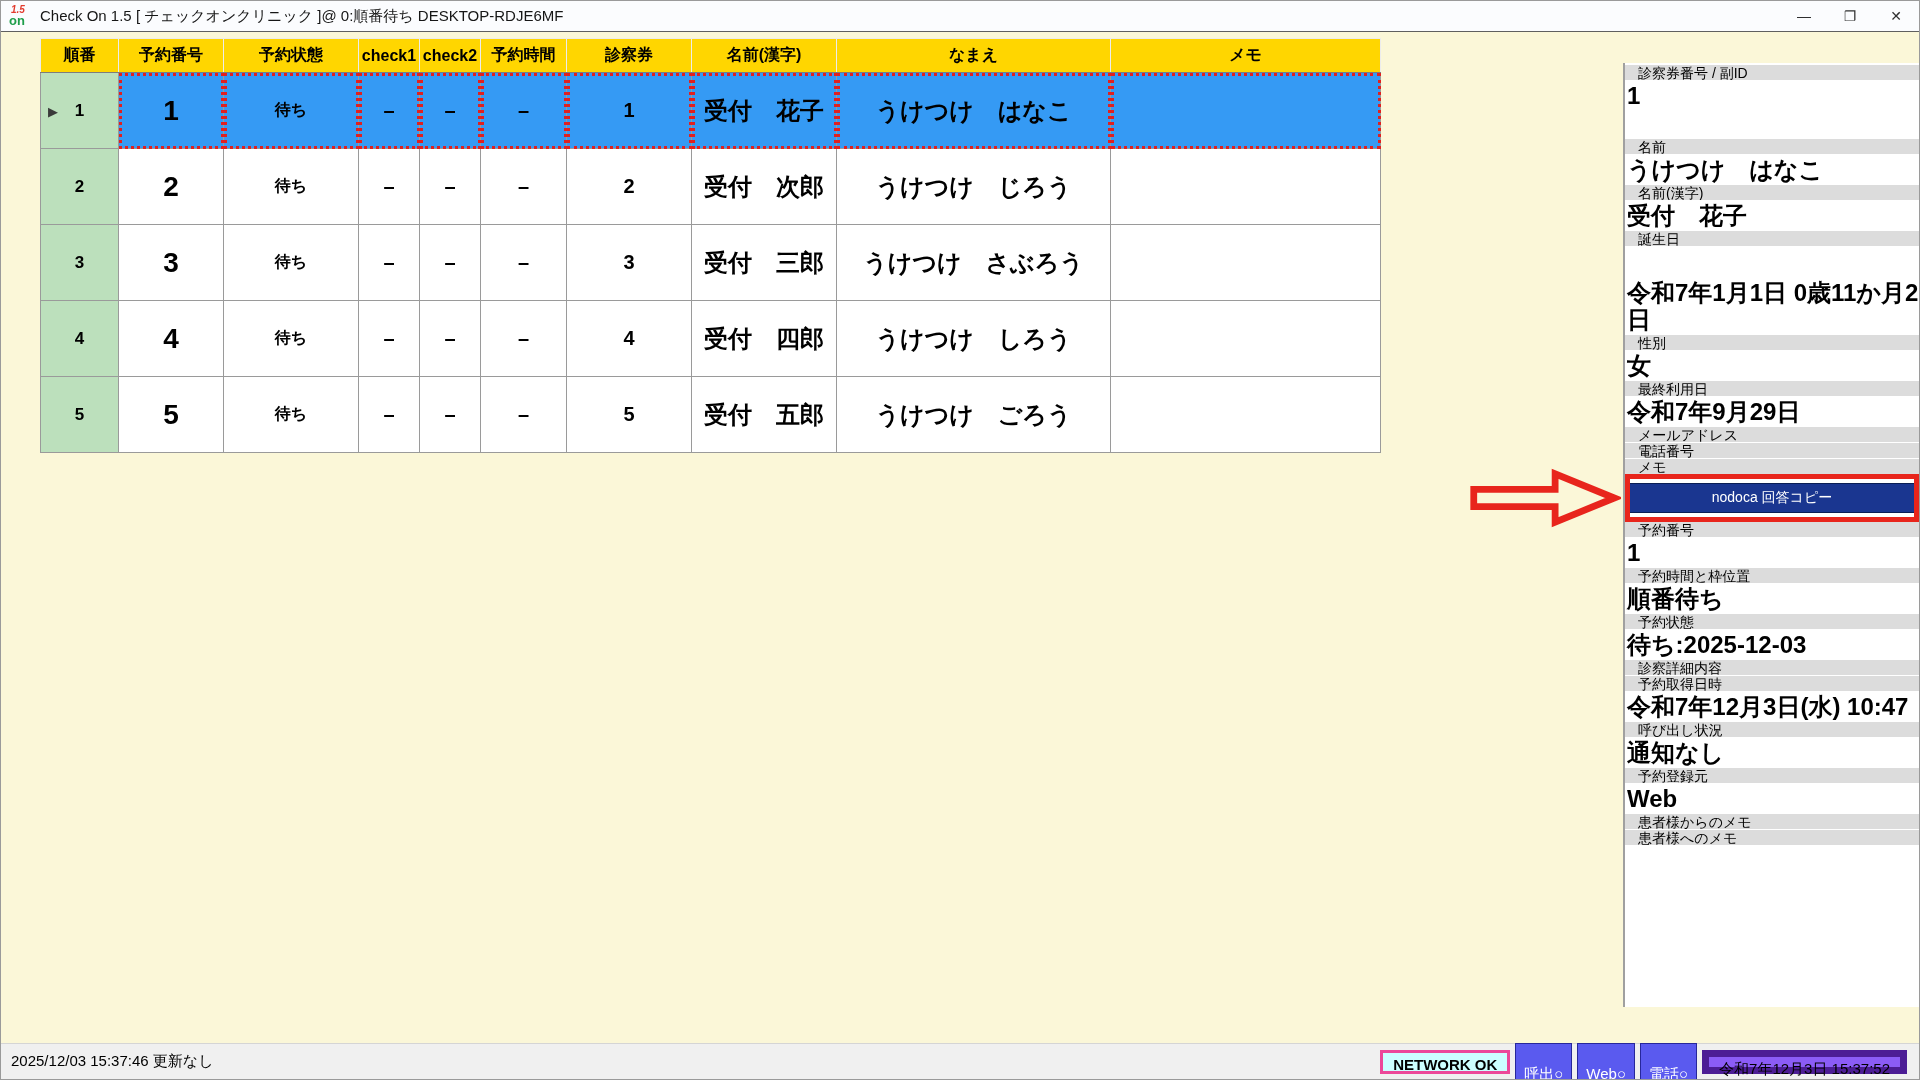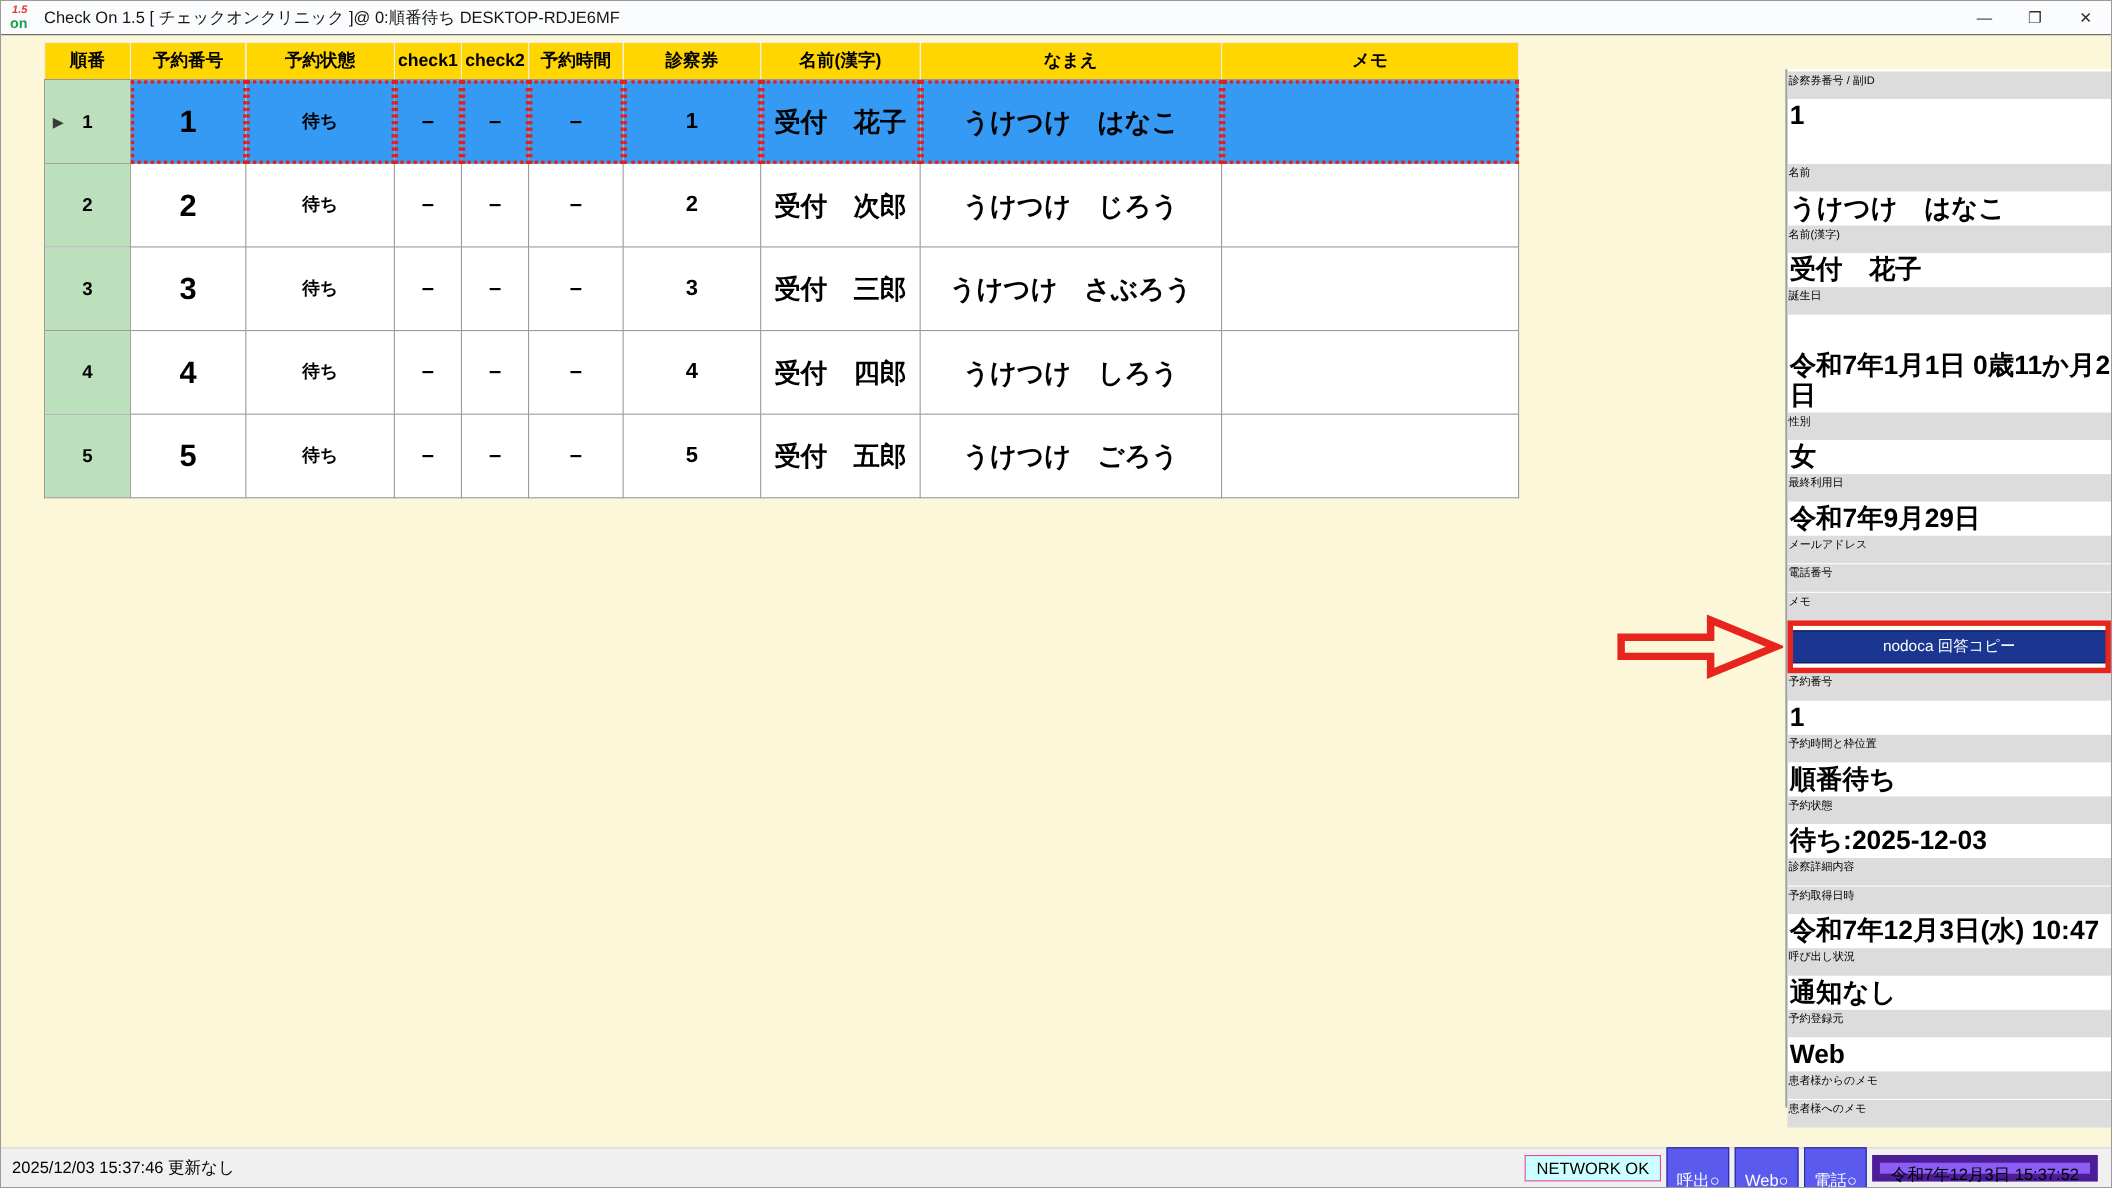--- a/index.html
+++ b/index.html
@@ -34,39 +34,39 @@
   #grid td.c7,#grid td.c8{font-size:24px;}
   #grid td.c9{font-size:20px;}
   #grid tr.selected td{background:#359af4;}
   #grid tr.selected td.c0{background:#bce0bc;}
   #grid tr.selected td:not(.c0){outline:3px dotted #e02020;outline-offset:-3px;}
   .marker{position:absolute;left:7px;top:50%;transform:translateY(-50%);font-size:13px;color:#3a3a3a;font-weight:400;}
 
   
   .right-panel{position:absolute;top:31px;bottom:36px;left:1622px;width:296px;background:#ffffff;
                border-left:2px solid #a0a0a0;box-sizing:border-box;overflow:visible;padding-top:2px;}
-  .p-label{background:#dcdcdc;font-size:10px;line-height:17px;height:25px;padding-left:1px;margin-bottom:1px;
+  .p-label{background:#dcdcdc;font-size:14px;line-height:17px;height:15px;padding-left:13px;margin-bottom:1px;
            white-space:nowrap;overflow:hidden;color:#000;}
   .p-value{font-size:24px;font-weight:700;line-height:27px;padding:1px 0 2px 2px;white-space:nowrap;overflow:hidden;color:#000;}
   .p-value.wrap{white-space:normal;word-break:break-all;margin-top:32px;}
   .p-gap{height:28px;}
 
   #nodoca-row{position:relative;margin:9px 4px 9px 4px;}
   #nodoca-button{display:block;width:100%;height:30px;background:#1a3690;color:#ffffff;border:1px solid #0a1e55;
                  font-size:14px;font-family:inherit;cursor:default;}
   .hl-rect{position:absolute;left:-4px;right:-4px;top:-9px;bottom:-9px;border:5px solid #e8251c;pointer-events:none;}
   .annot-arrow{position:absolute;right:calc(100% + 8px);top:50%;transform:translateY(-50%);width:155px;height:62px;pointer-events:none;}
 
   
   .statusbar{position:absolute;left:0;right:0;bottom:0;height:36px;background:#f0f0f0;border-top:1px solid #d5d5d5;
              display:flex;align-items:center;font-size:15px;color:#000;box-sizing:border-box;}
   .sb-left{margin-left:10px;white-space:nowrap;}
   .sb-right{margin-left:auto;display:flex;gap:5px;margin-right:12px;align-items:center;}
   .sb-box{height:24px;line-height:24px;box-sizing:border-box;white-space:nowrap;}
-  .network{background:#ccffff;border:1px solid #ec4899;padding:0 10px;font-weight:400;}
+  .network{background:#ccffff;border:3px solid #ec4899;padding:0 10px;font-weight:700;}
   .chip{background:#5a5aef;border:1px solid #27279b;color:#ffffff;padding:18px 8px;}
   .datetime{background:#8b5cf6;border:7px solid #4c1d95;padding:0 10px;}
 </style>
 </head>
 <body>
 
 <div class="app">
 
   <div class="titlebar">
     <div class="app-logo">

